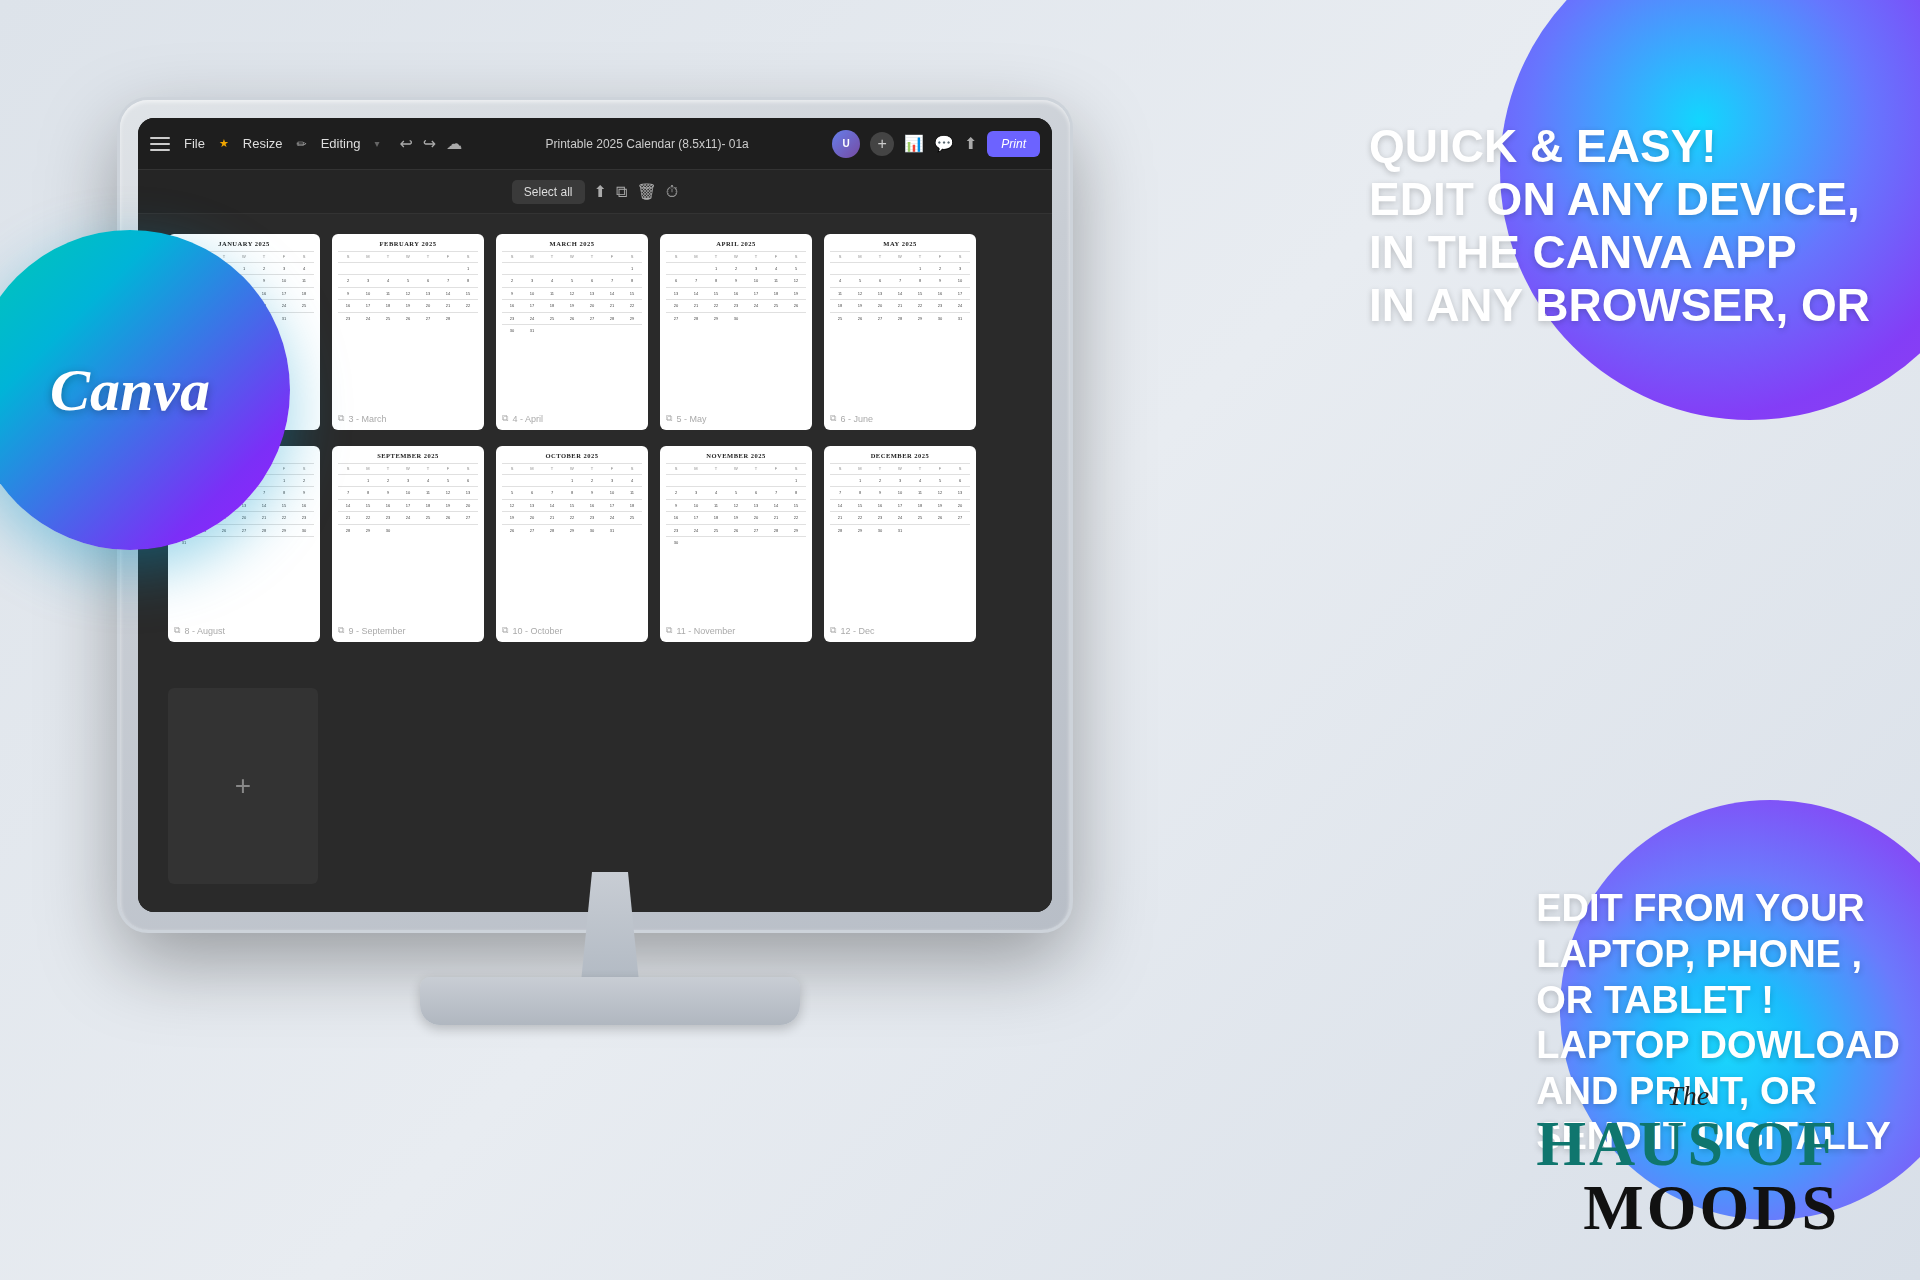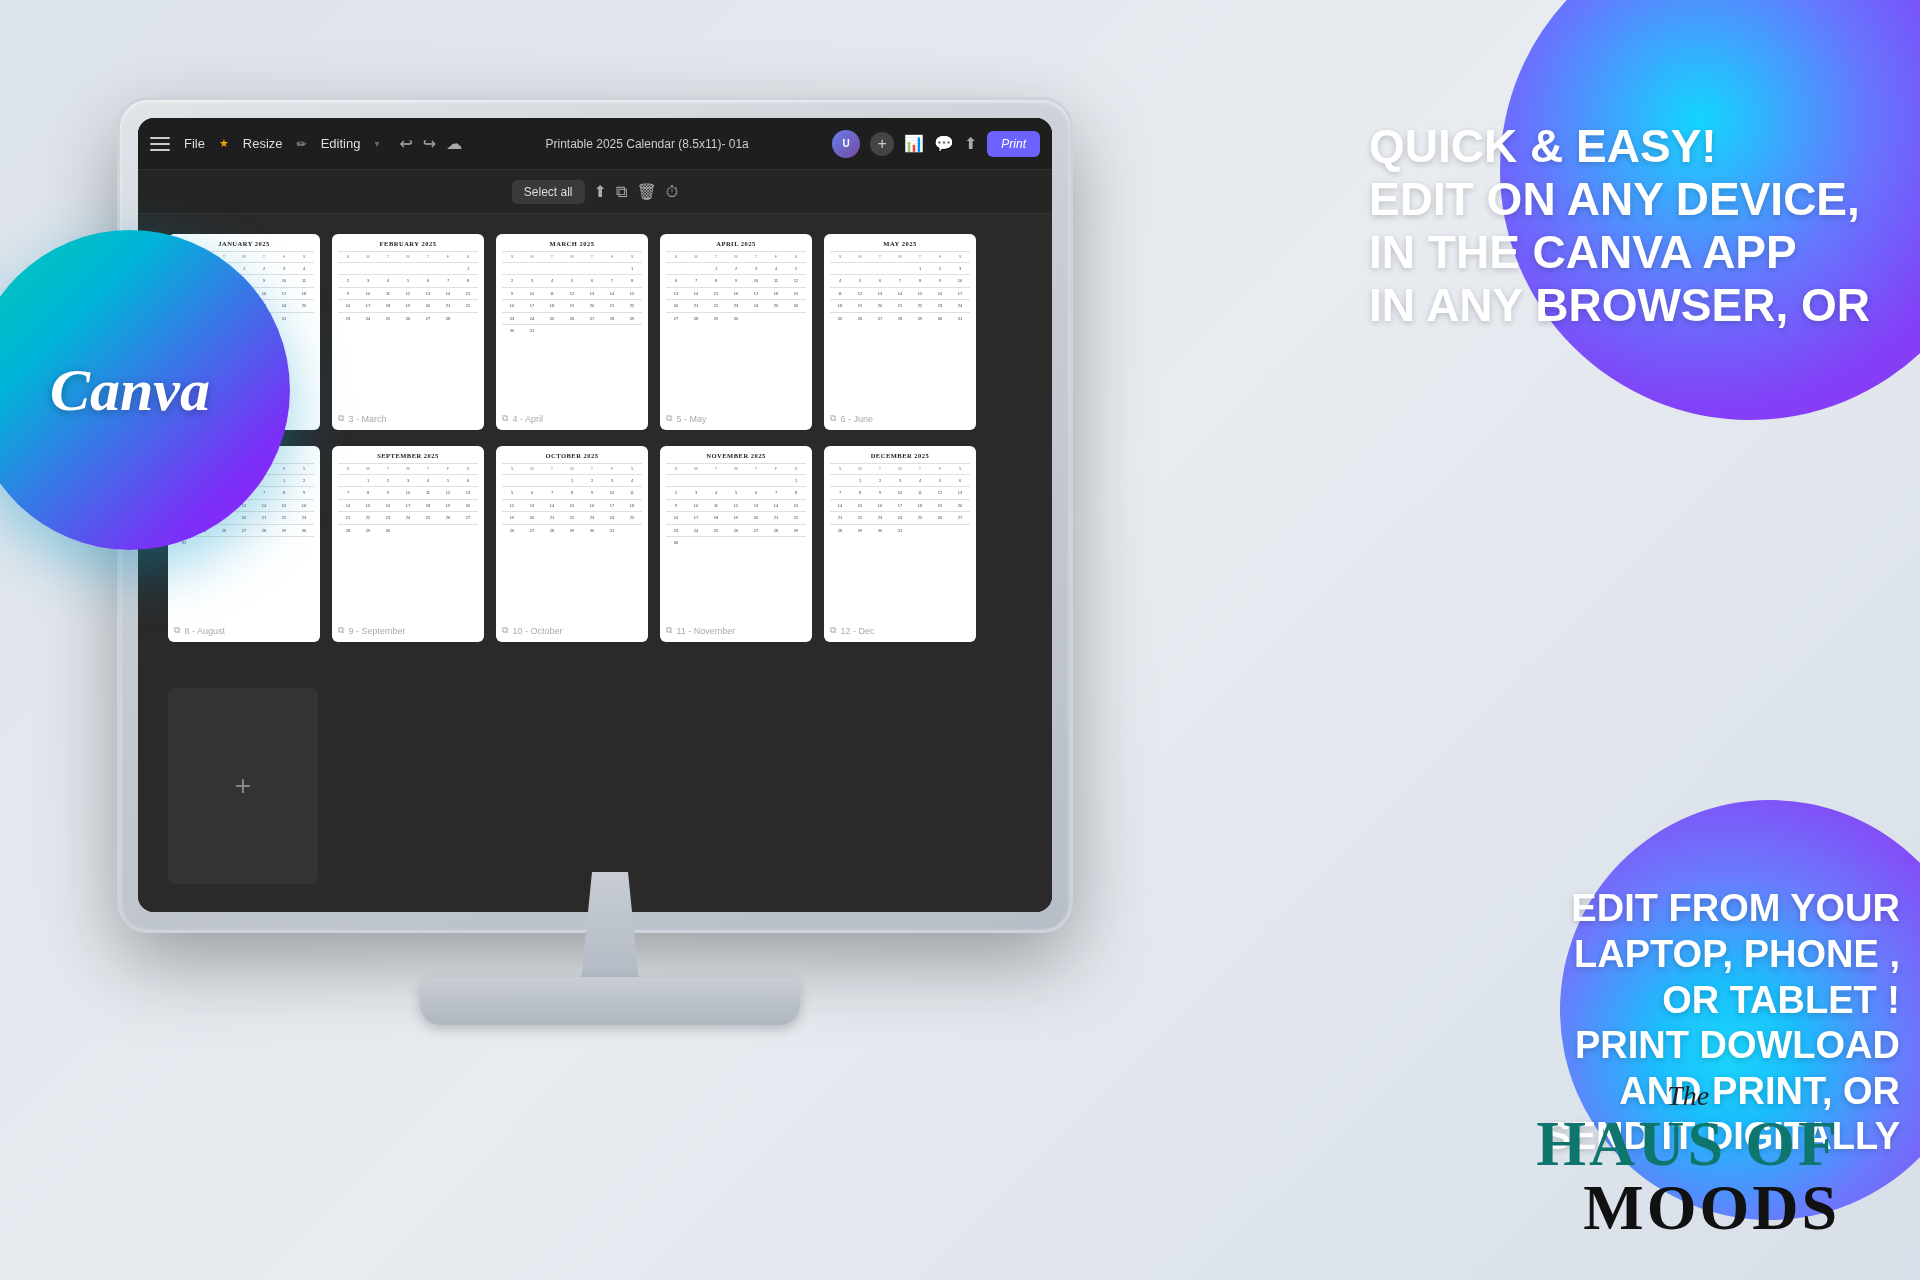--- a/index.html
+++ b/index.html
@@ -400,21 +400,21 @@
     .bubble-text-bottom {
       position: absolute;
       right: 20px;
       bottom: 120px;
       z-index: 15;
       color: white;
       font-weight: 900;
       font-size: 38px;
       line-height: 1.2;
       font-family: Arial Black, Arial, sans-serif;
-      text-align: right;
+      text-align: left;
       text-shadow: 0 2px 6px rgba(0,0,0,0.2);
       max-width: 520px;
     }
 
     
     .monitor-stand-neck {
       position: absolute;
       bottom: 88px;
       left: 50%;
       transform: translateX(-50%);
@@ -1293,21 +1293,21 @@
   <div>QUICK &amp; EASY!</div>
   <div>EDIT ON ANY DEVICE,</div>
   <div>IN THE CANVA APP</div>
   <div>IN ANY BROWSER, OR</div>
 </div>
 
 <div class="bubble-text-bottom">
   <div>EDIT FROM YOUR</div>
   <div>LAPTOP, PHONE ,</div>
   <div>OR TABLET !</div>
-  <div>PRINT DOWLOAD</div>
+  <div>LAPTOP DOWLOAD</div>
   <div>AND PRINT, OR</div>
   <div>SEND IT DIGITALLY</div>
 </div>
 
 <div class="brand-logo">
   <span class="brand-the">The</span>
   <span class="brand-haus">HAUS OF</span>
   <span class="brand-moods">MOODS</span>
 </div>
 

